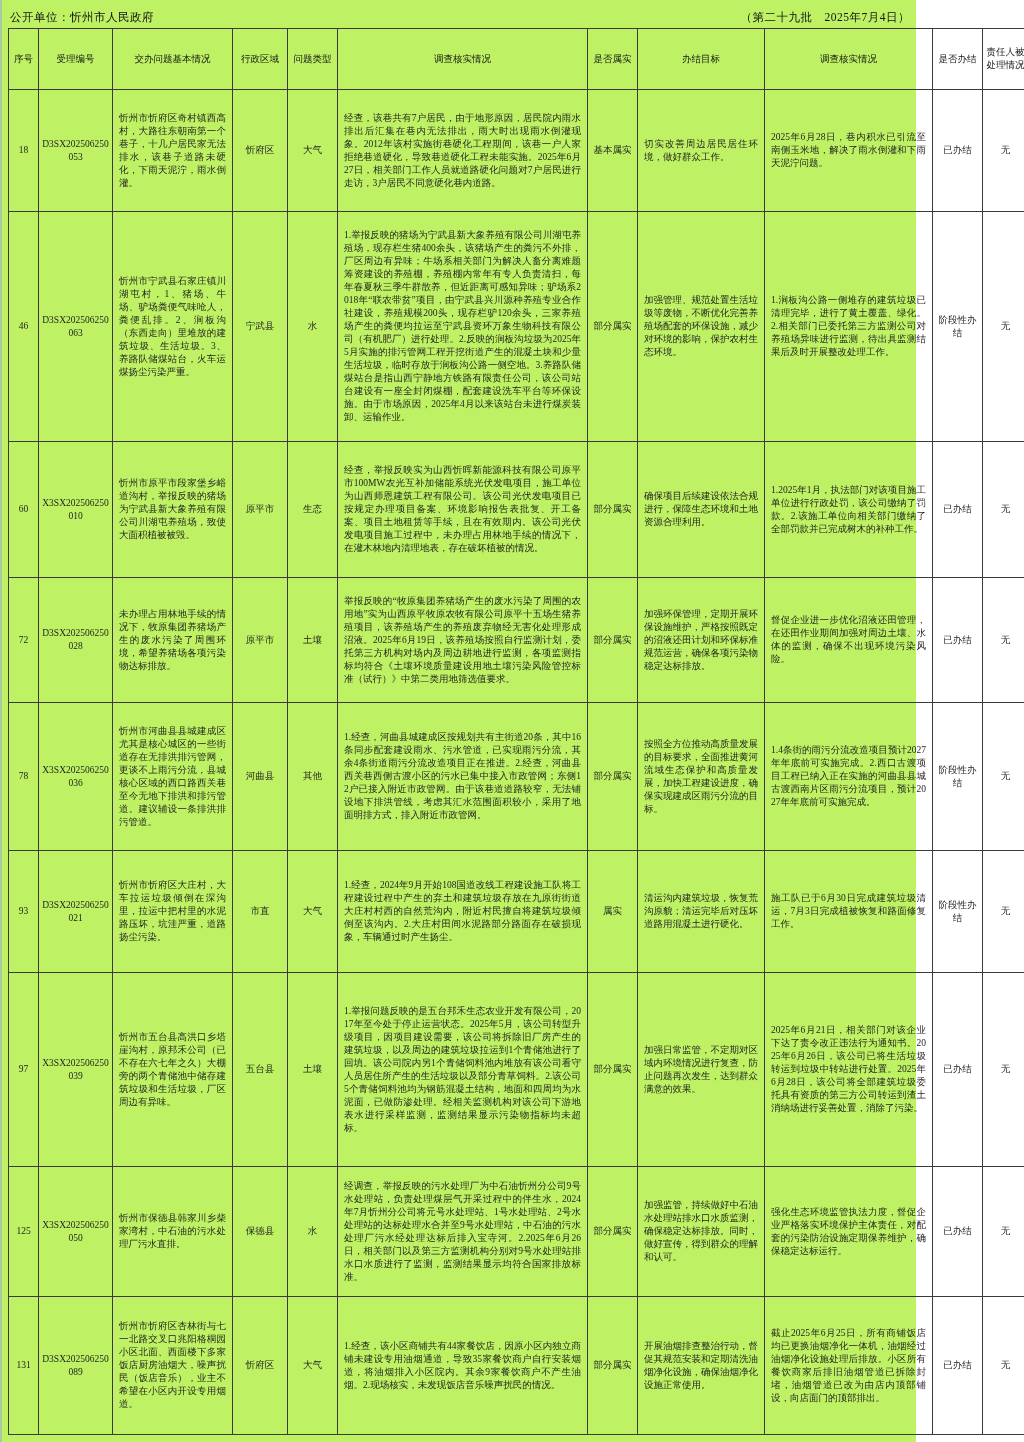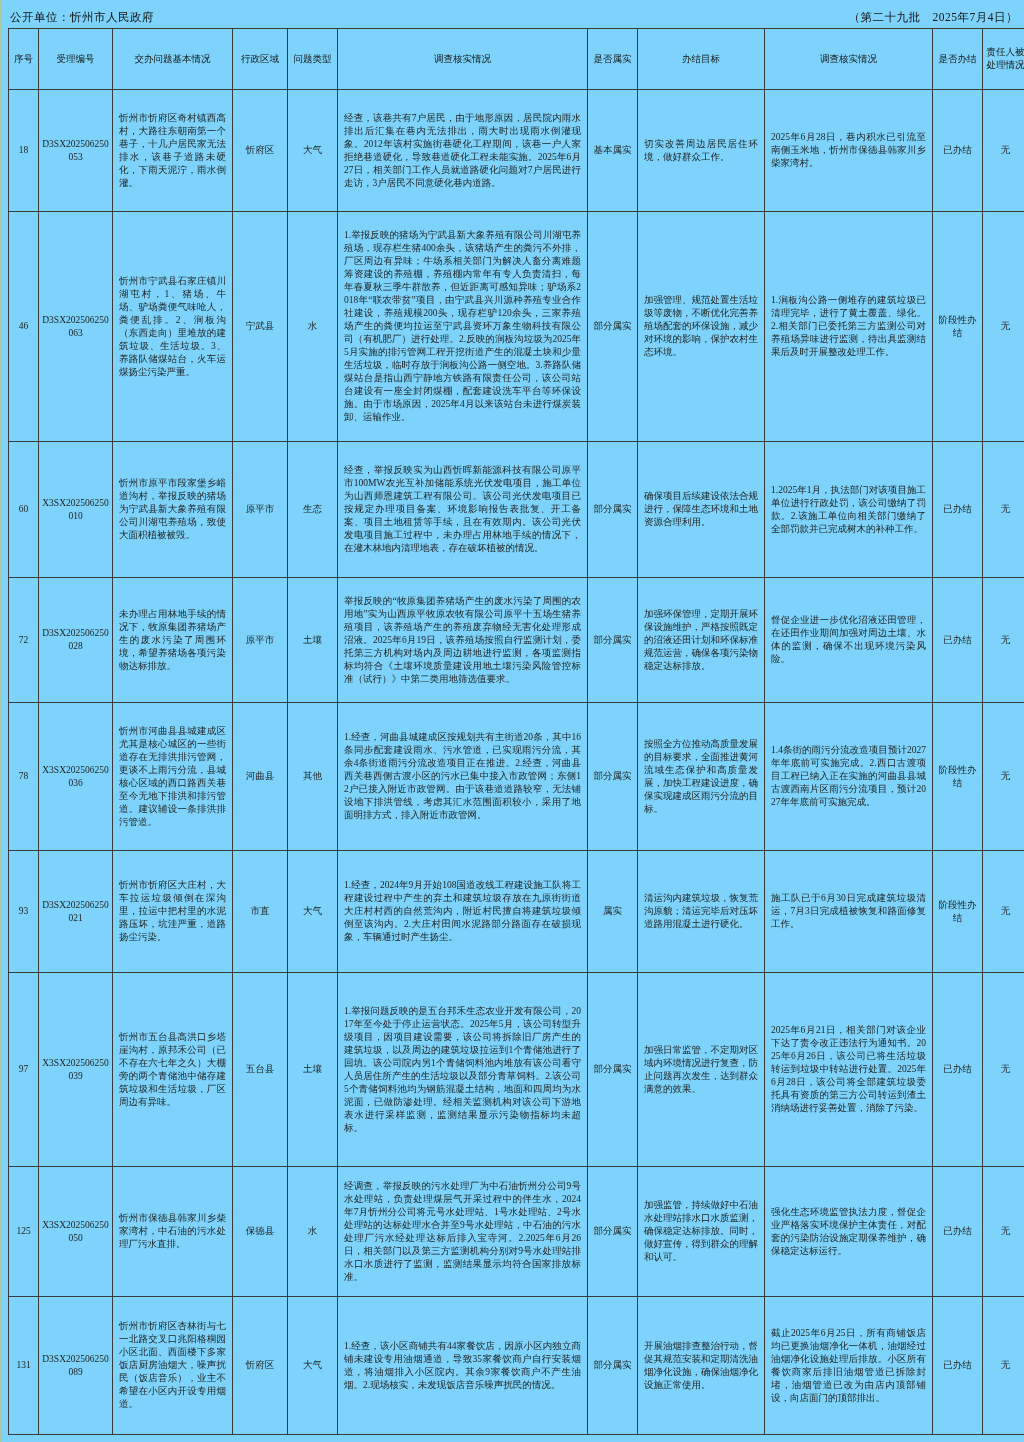--- a/index.html
+++ b/index.html
@@ -1,17 +1,17 @@
 <!DOCTYPE html>
 <html><head>
 <meta charset="utf-8">
 <style>
   html,body{margin:0;padding:0;background:#ffffff;}
   body{font-family:"Liberation Serif","DejaVu Serif",serif;color:#1f1f1f;}
-  .page{width:1024px;min-height:1442px;background:#7dd3fc;box-sizing:border-box;
+  .page{width:916px;min-height:1442px;background:#bef264;box-sizing:border-box;
         border-left:2px solid #a9c9a2;position:relative;}
   .titlebar{display:flex;justify-content:space-between;align-items:flex-end;
         height:28px;box-sizing:border-box;padding:6px 6px 3px 8px;
         font-size:11.5px;letter-spacing:.5px;color:#141414;}
   table.grid{border-collapse:collapse;table-layout:fixed;margin-left:6px;
         width:1021px;}
   table.grid th, table.grid td{border:1px solid #3a3a3a;vertical-align:middle;
         font-size:9.5px;line-height:13px;box-sizing:border-box;
         overflow:hidden;}
   thead tr{height:61px;}
@@ -62,21 +62,21 @@
     <tbody id="tbody">
         <tr style="height: 122px;">
           <td class="center">18</td>
           <td class="center break">D3SX202506250053</td>
           <td class="text">忻州市忻府区奇村镇西高村，大路往东朝南第一个巷子，十几户居民家无法排水，该巷子道路未硬化，下雨天泥泞，雨水倒灌。</td>
           <td class="center">忻府区</td>
           <td class="center">大气</td>
           <td class="text">经查，该巷共有7户居民，由于地形原因，居民院内雨水排出后汇集在巷内无法排出，雨大时出现雨水倒灌现象。2012年该村实施街巷硬化工程期间，该巷一户人家拒绝巷道硬化，导致巷道硬化工程未能实施。2025年6月27日，相关部门工作人员就道路硬化问题对7户居民进行走访，3户居民不同意硬化巷内道路。</td>
           <td class="center">基本属实</td>
           <td class="text">切实改善周边居民居住环境，做好群众工作。</td>
-          <td class="text">2025年6月28日，巷内积水已引流至南侧玉米地，忻州市保德县韩家川乡柴家湾村。</td>
+          <td class="text">2025年6月28日，巷内积水已引流至南侧玉米地，解决了雨水倒灌和下雨天泥泞问题。</td>
           <td class="center">已办结</td>
           <td class="center">无</td>
         </tr>
         <tr style="height: 230px;">
           <td class="center">46</td>
           <td class="center break">D3SX202506250063</td>
           <td class="text">忻州市宁武县石家庄镇川湖屯村，1、猪场、牛场、驴场粪便气味呛人，粪便乱排。2、涧板沟（东西走向）里堆放的建筑垃圾、生活垃圾。3、养路队储煤站台，火车运煤扬尘污染严重。</td>
           <td class="center">宁武县</td>
           <td class="center">水</td>
           <td class="text">1.举报反映的猪场为宁武县新大象养殖有限公司川湖屯养殖场，现存栏生猪400余头，该猪场产生的粪污不外排，厂区周边有异味；牛场系相关部门为解决人畜分离难题筹资建设的养殖棚，养殖棚内常年有专人负责清扫，每年春夏秋三季牛群散养，但近距离可感知异味；驴场系2018年“联农带贫”项目，由宁武县兴川源种养殖专业合作社建设，养殖规模200头，现存栏驴120余头，三家养殖场产生的粪便均拉运至宁武县资环万象生物科技有限公司（有机肥厂）进行处理。2.反映的涧板沟垃圾为2025年5月实施的排污管网工程开挖街道产生的混凝土块和少量生活垃圾，临时存放于涧板沟公路一侧空地。3.养路队储煤站台是指山西宁静地方铁路有限责任公司，该公司站台建设有一座全封闭煤棚，配套建设洗车平台等环保设施。由于市场原因，2025年4月以来该站台未进行煤炭装卸、运输作业。</td>

